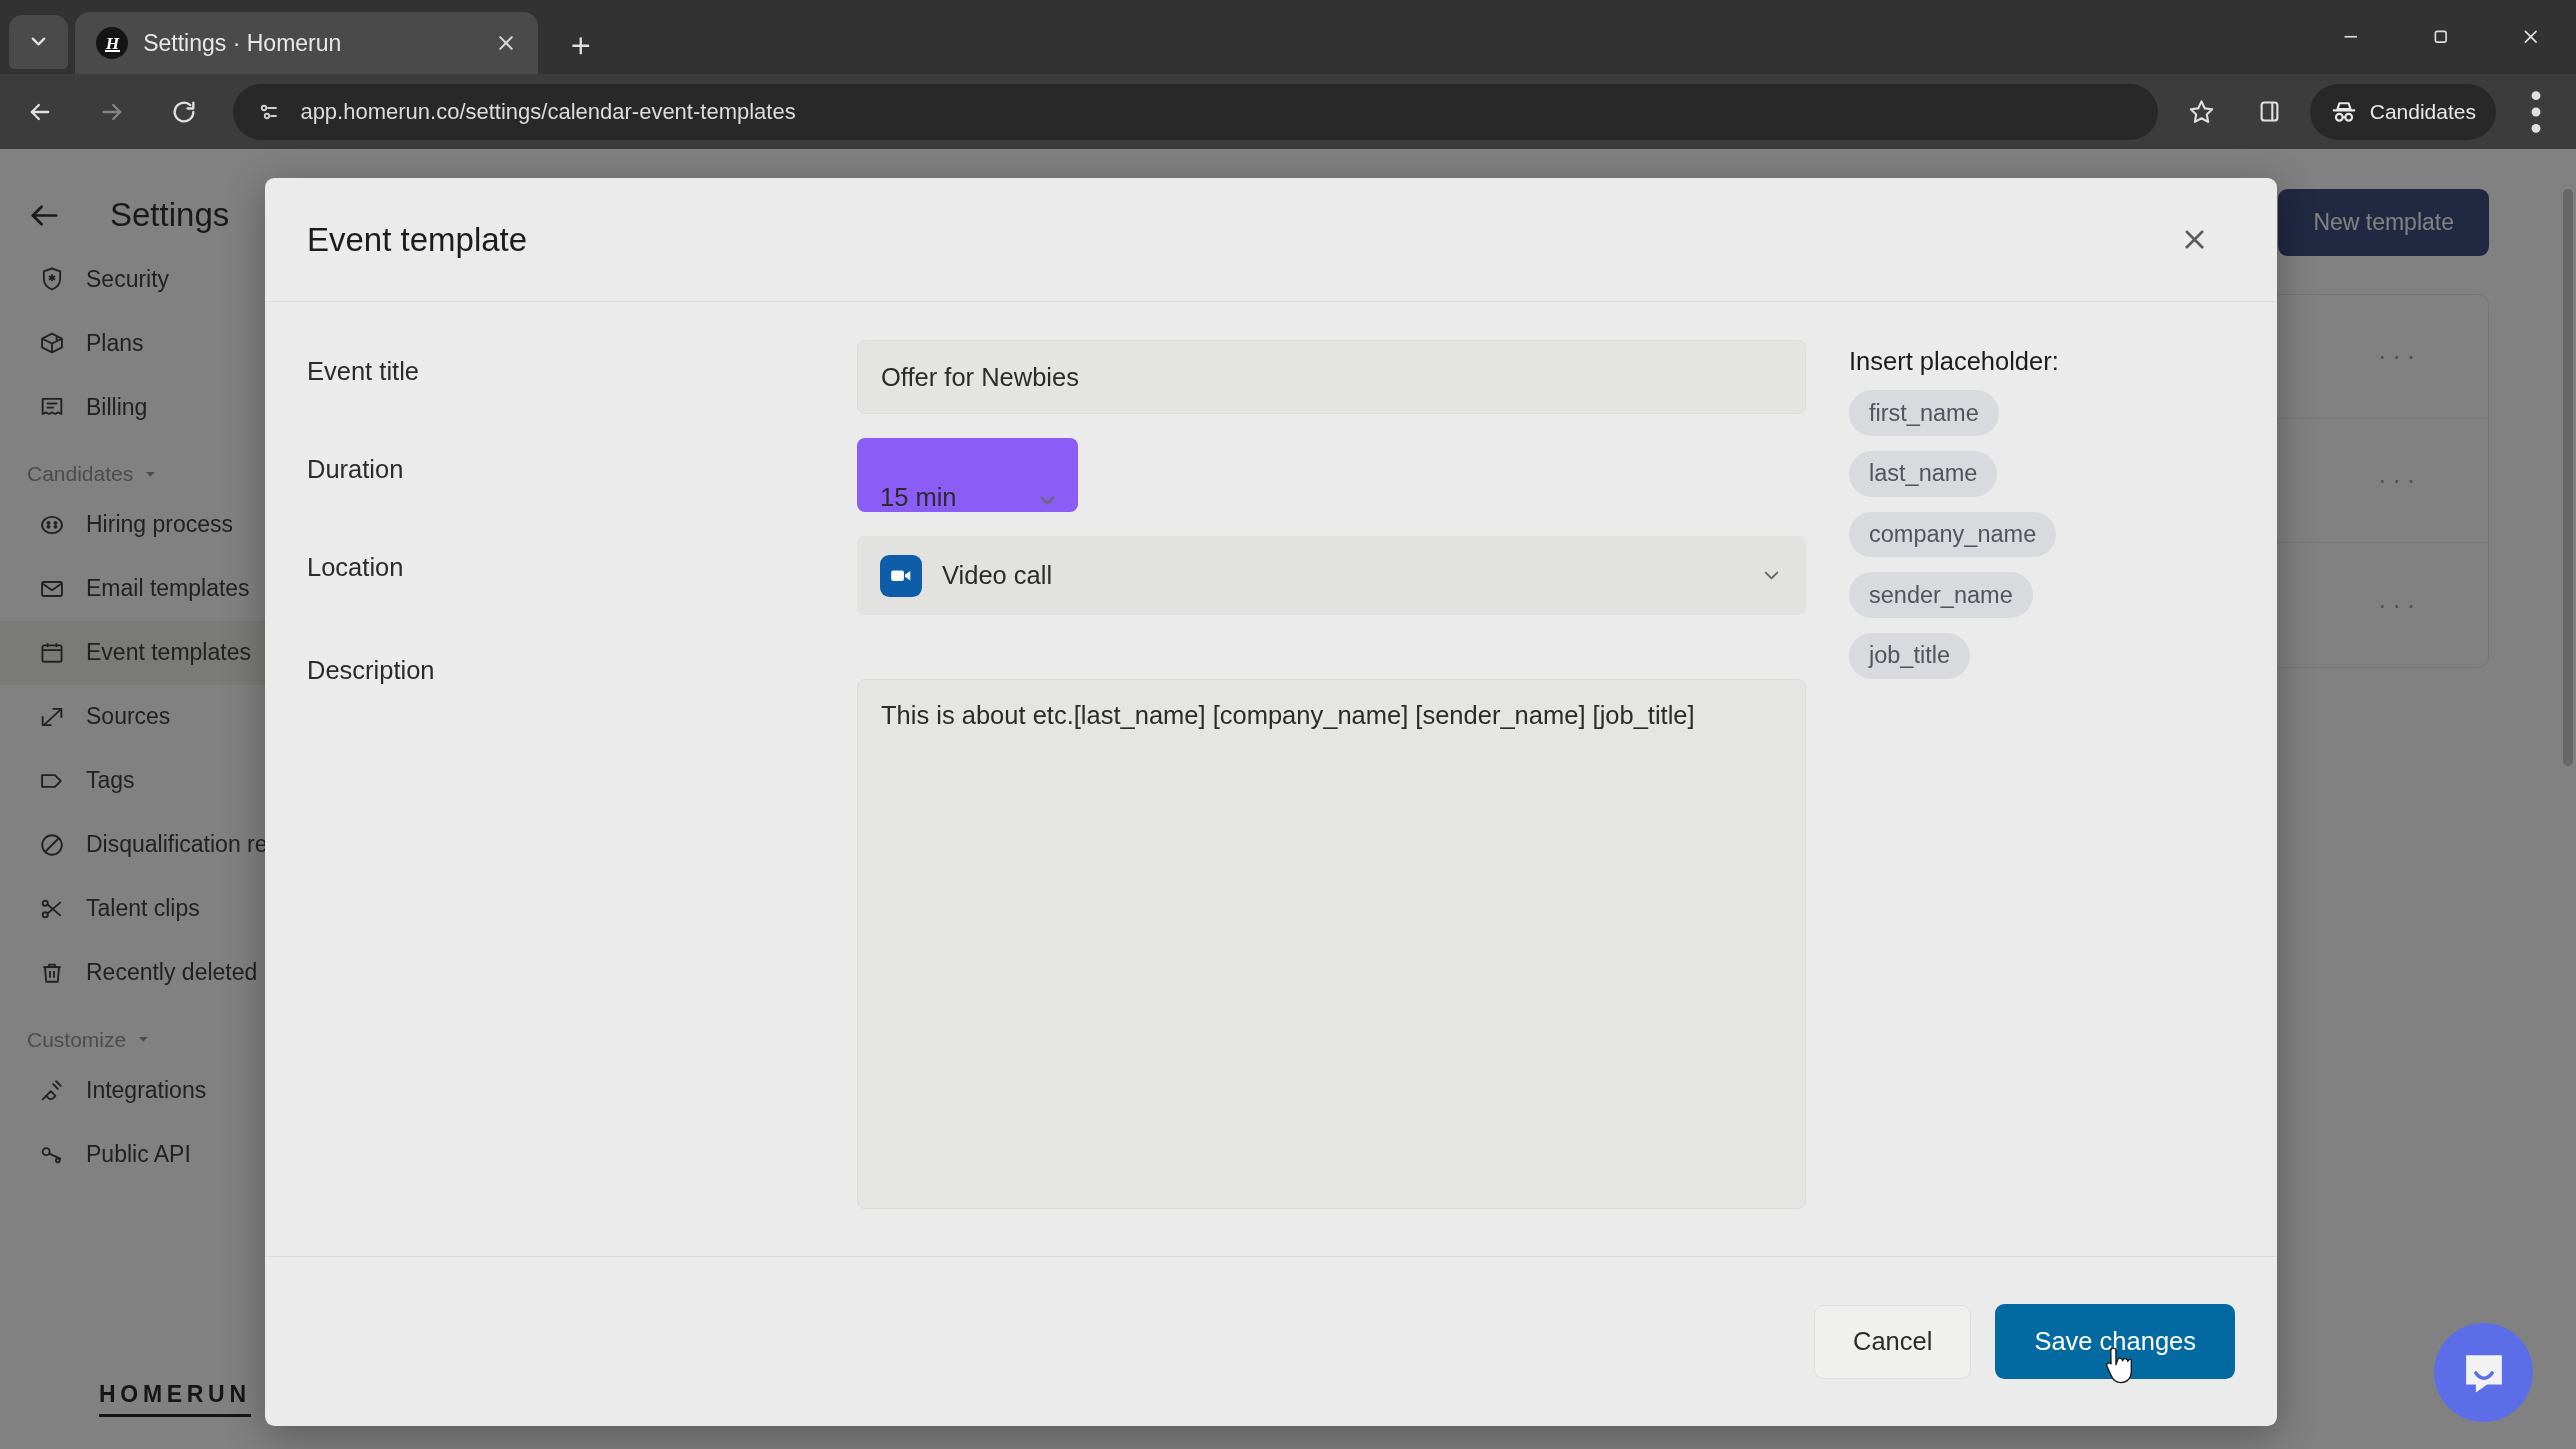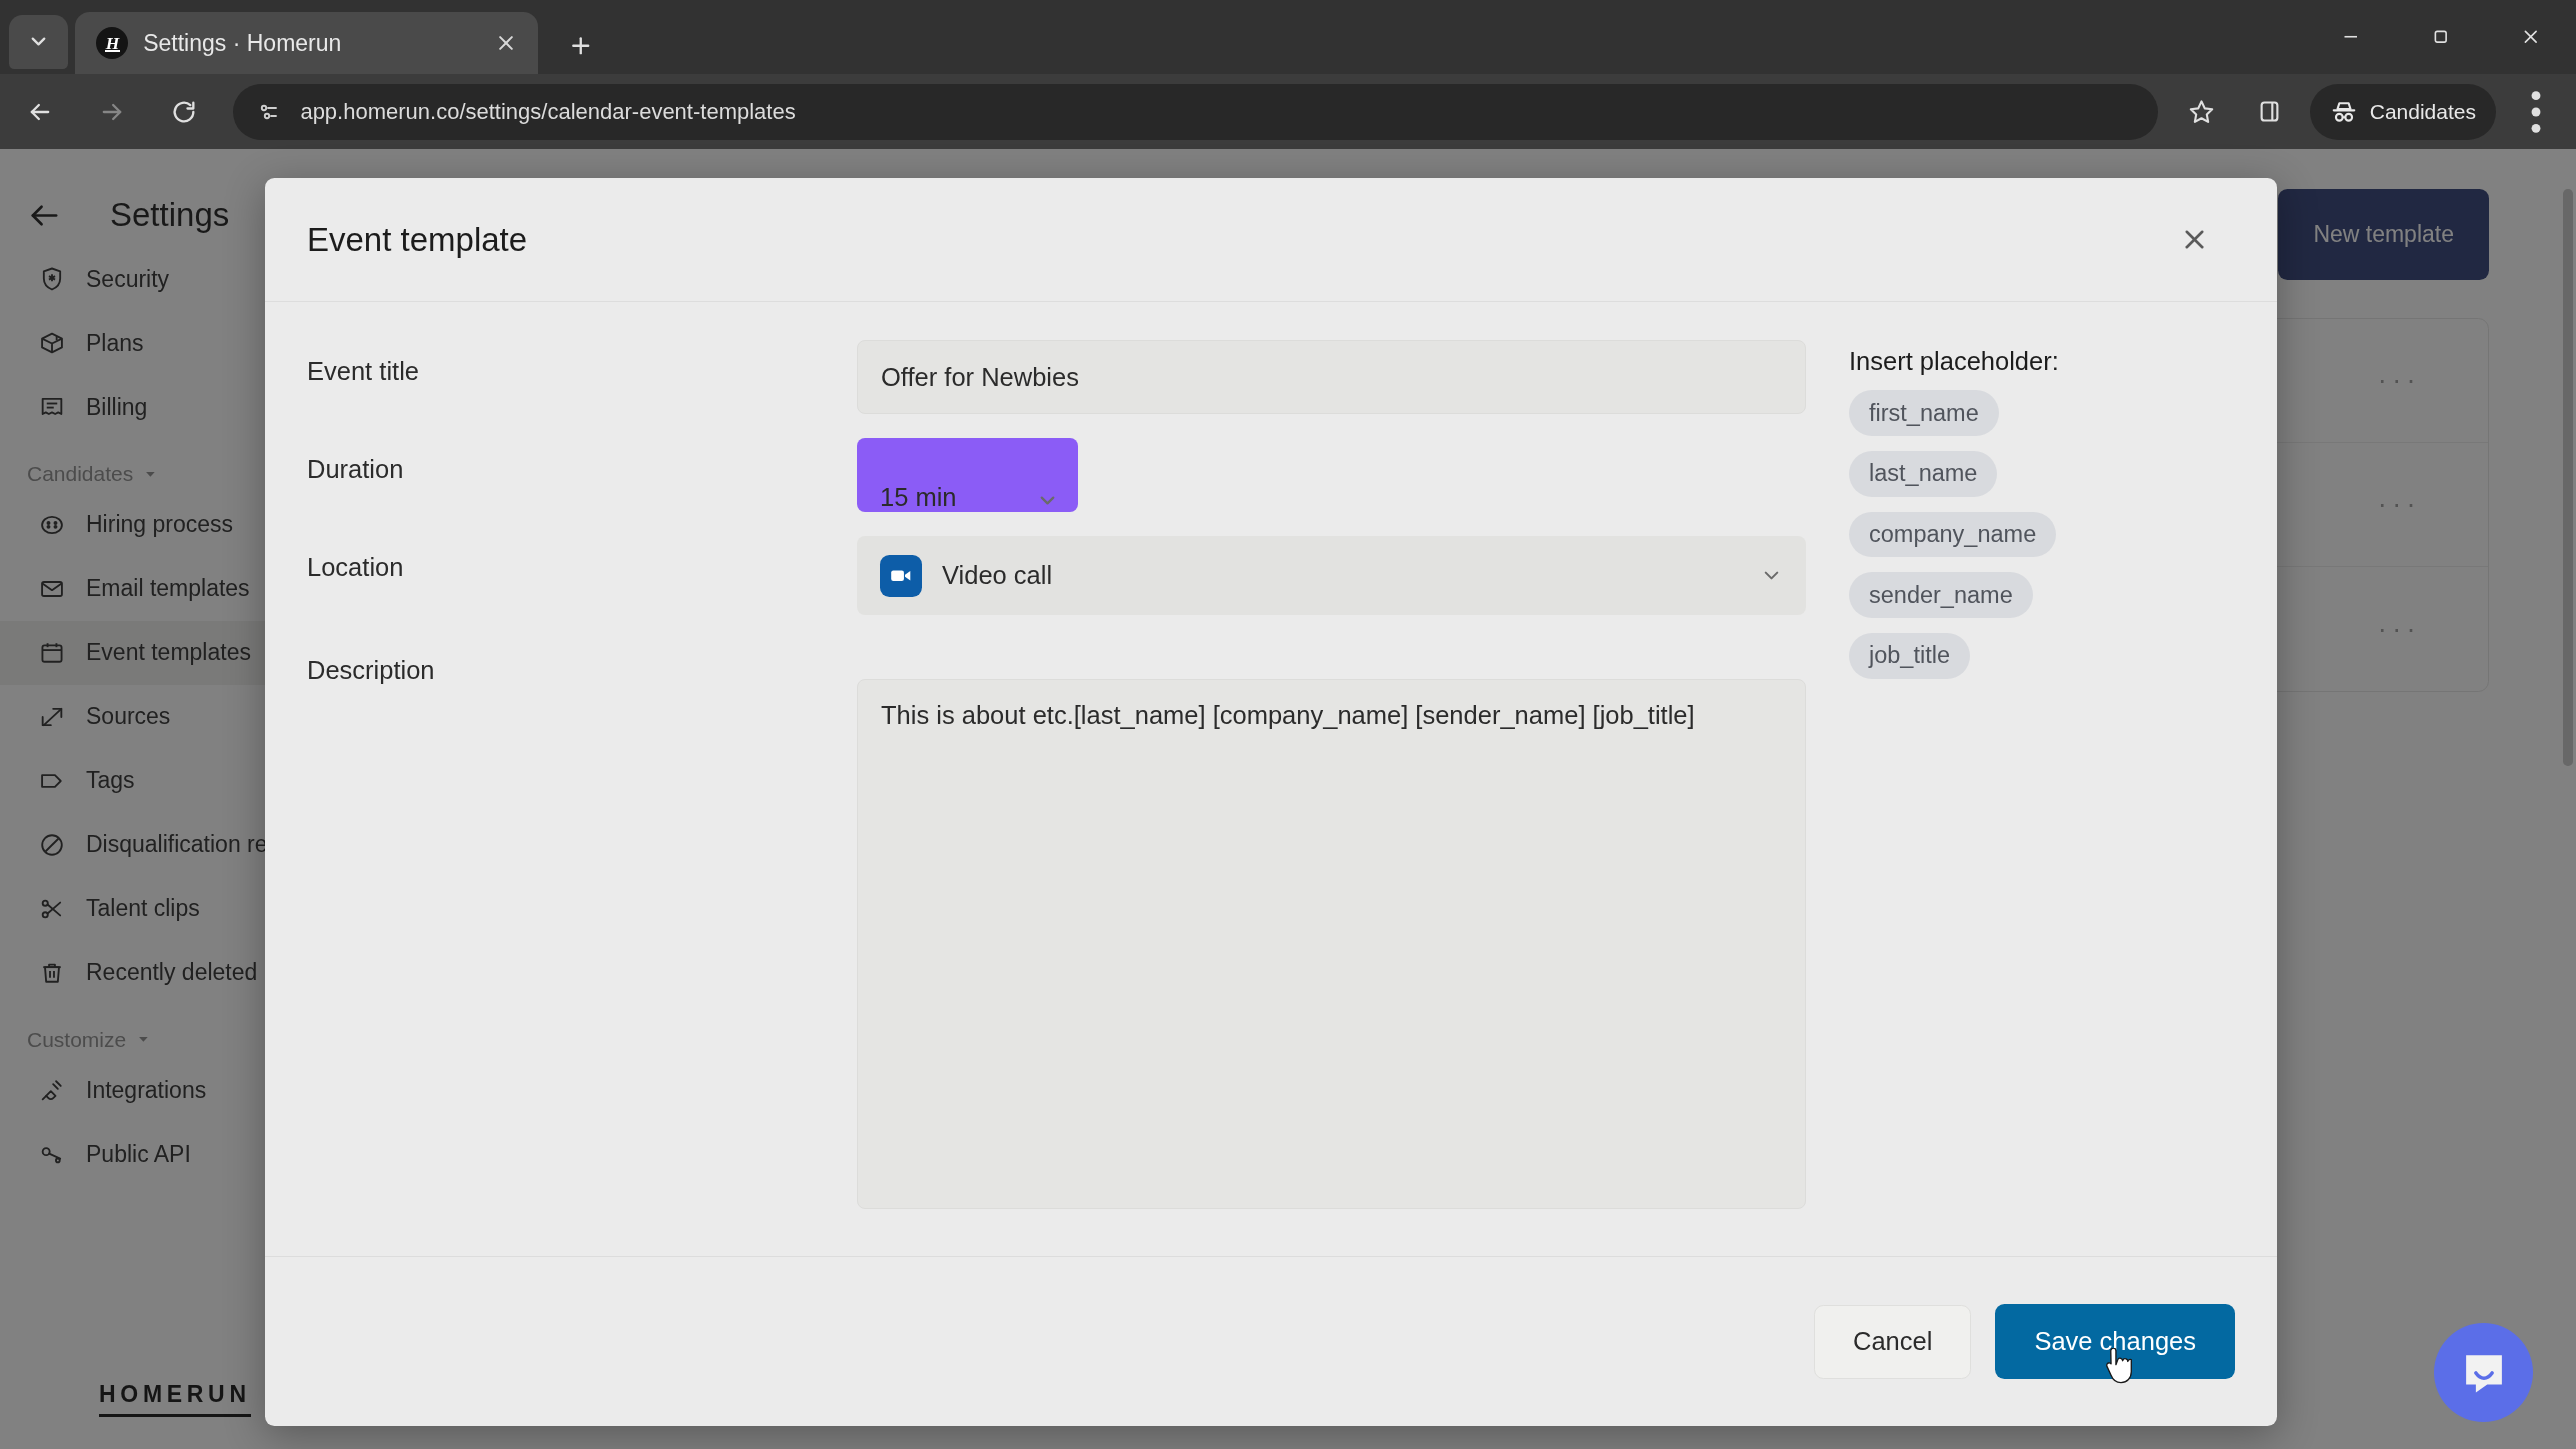--- a/index.html
+++ b/index.html
@@ -90,21 +90,21 @@
   .sb-item.active { background: #f0efed; }
   .sb-item svg { width: 28px; height: 28px; flex: 0 0 auto; }
   .sb-item-label { font-size: 23px; color: #2b2b2b; }
 
   .sb-logo { position: absolute; left: 99px; bottom: 32px; font-size: 23px; letter-spacing: 4.7px; color: #111; font-weight: 700; }
   .sb-logo::after { content: ""; display: block; height: 3.4px; background: #111; margin-top: 5.4px; }
 
   .content { position: absolute; left: 523px; top: 0; right: 0; height: 1300px; background: #fff; padding: 40px 87px; }
   .content-head { display: flex; justify-content: flex-end; }
   .new-template-btn {
-    background: #2c3b74; color: #fff; border-radius: 9.4px; padding: 32px 35px; font-size: 23px; white-space: nowrap;
+    background: #2c3b74; color: #fff; border-radius: 9.4px; padding: 20px 35px; font-size: 23px; white-space: nowrap;
   }
   .tmpl-card { margin-top: 38px; border: 1.3px solid #e4e4e4; border-radius: 10.7px; overflow: hidden; }
   .tmpl-row { height: 124px; border-bottom: 1.3px solid #ececec; display: flex; align-items: center; justify-content: flex-end; padding-right: 67px; }
   .tmpl-row:last-child { border-bottom: none; }
   .tmpl-dots { letter-spacing: 5.4px; color: #9a9a9a; font-size: 27px; }
 
   .page-scrollbar { position: absolute; right: 0; top: 40px; width: 14.8px; height: 1073px; }
   .page-scrollbar::after { content: ""; position: absolute; top: 0; right: 3.4px; width: 9.4px; height: 577px; background: #c8c8c8; border-radius: 4.7px; }
 
   

